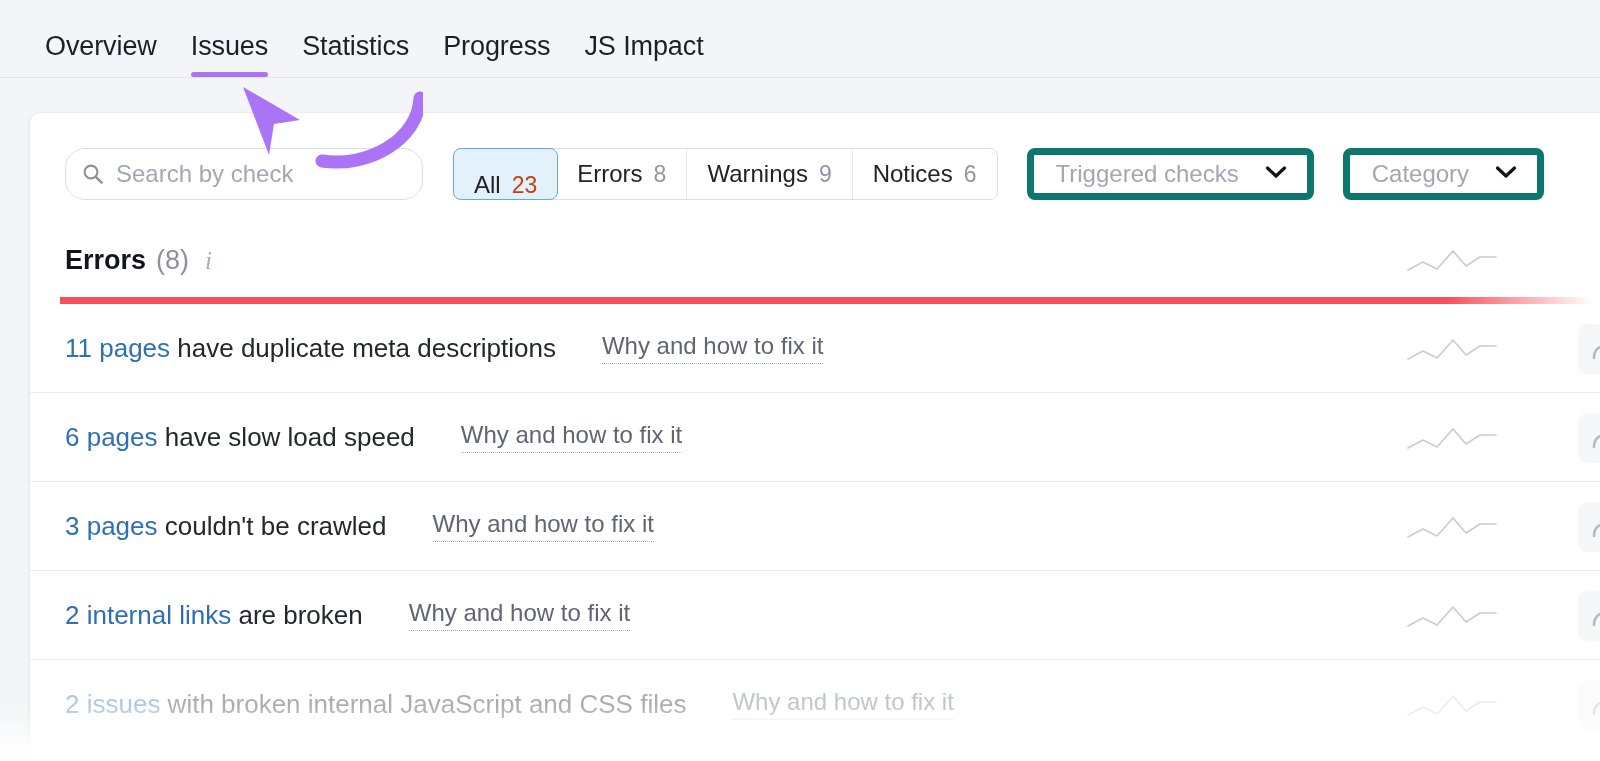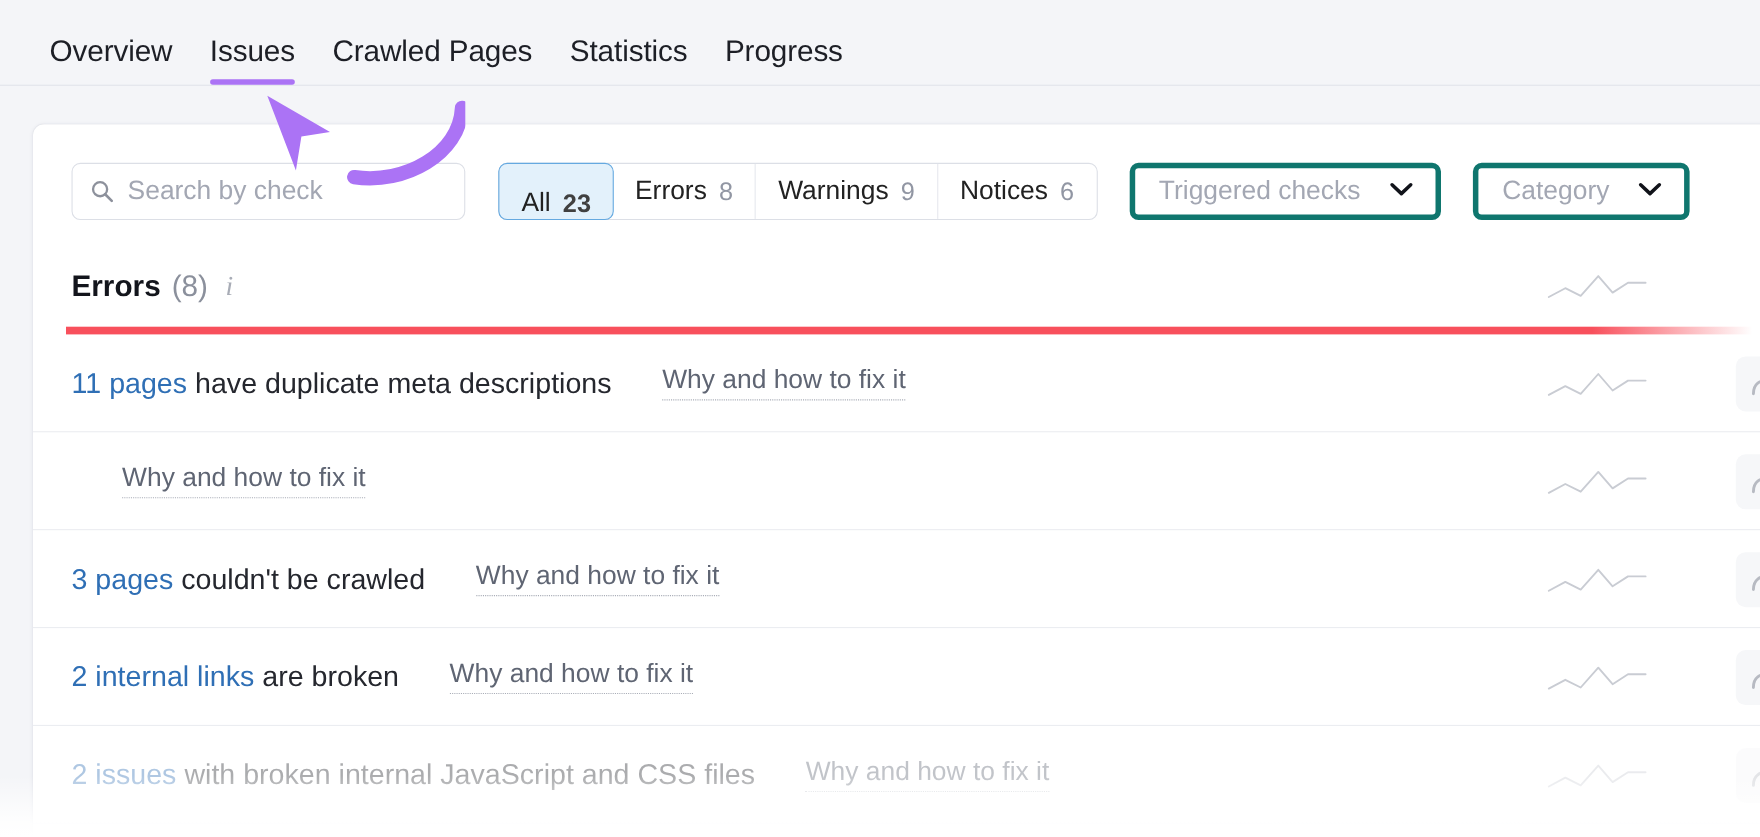--- a/index.html
+++ b/index.html
@@ -65,21 +65,21 @@
     position: absolute;
     left: 35px; top: 35px;
     height: 52px;
     display: flex; align-items: center;
     gap: 0;
   }
 
   .search-box {
     width: 358px; height: 52px;
     border: 1px solid #dcdfe6;
-    border-radius: 8px;
+    border-radius: 20px;
     display: flex; align-items: center;
     padding: 0 16px;
     background: #fff;
   }
   .search-box .mag {
     width: 22px; height: 22px;
     flex: 0 0 22px;
     margin-right: 12px;
     display: block;
   }
@@ -113,27 +113,27 @@
   .seg:last-child { border-right: 0; }
   .seg .cnt { color: #9196a3; font-size: 23px; }
   .seg.active {
     background: #e3f1fb;
     border: 1px solid #65a9e0;
     border-radius: 8px;
     margin: -1px;
     z-index: 2;
     align-items: flex-end;
   }
-  .seg.active .cnt { color: #404040; font-weight: bold; }
+  .seg.active .cnt { color: #c2410c; }
 
   .dropdown {
     margin-left: 29px;
     height: 52px;
     min-width: 276px;
-    border: 5px solid #0f766e;
+    border: 7px solid #0f766e;
     border-radius: 8px;
     background: #fff;
     display: flex; align-items: center;
     justify-content: space-between;
     padding: 0 20px 0 22px;
     cursor: pointer;
     white-space: nowrap;
   }
   .dropdown.narrow { min-width: 182px; align-items: center; }
   .dropdown .dd-label { font-size: 24px; color: #a3a7b3; }
@@ -233,29 +233,29 @@
     <div class="tabs">
       <div class="tab">
         <span>Overview</span>
         
       </div>
       <div class="tab active">
         <span>Issues</span>
         <span class="tab-underline"></span>
       </div>
       <div class="tab">
-        <span>Crawled Pages</span>
-        
-      </div>
-      <div class="tab">
         <span>Statistics</span>
         
       </div>
       <div class="tab">
         <span>Progress</span>
+        
+      </div>
+      <div class="tab">
+        <span>JS Impact</span>
         
       </div>
     </div>
   </div>
 
   <div class="card">
 
     <div class="filterrow">
 
       <div class="search-box">
@@ -333,20 +333,21 @@
         </span>
         <span class="share-btn">
           <svg width="28" height="28" viewBox="0 0 28 28">
             <path d="M5 23 C5 14 11 10.5 19 10.5" fill="none" stroke="#b7bac2" stroke-width="2.6" stroke-linecap="round"></path>
             <polyline points="14.5,5 21.5,10.6 14.5,16.3" fill="none" stroke="#b7bac2" stroke-width="2.6" stroke-linecap="round" stroke-linejoin="round"></polyline>
           </svg>
         </span>
       </div>
 
       <div class="row">
+        <span class="issue-text"><span class="num">6 pages</span><span> have slow load speed</span></span>
         <span class="fix-link">Why and how to fix it</span>
         <span class="row-spark">
           <svg width="92" height="36" viewBox="0 0 92 36">
             <polyline points="2,27 17,19 31,26 47,8 60,23 74,14 90,14" fill="none" stroke="#c9ccd3" stroke-width="1.7" stroke-linejoin="round" stroke-linecap="round"></polyline>
           </svg>
         </span>
         <span class="share-btn">
           <svg width="28" height="28" viewBox="0 0 28 28">
             <path d="M5 23 C5 14 11 10.5 19 10.5" fill="none" stroke="#b7bac2" stroke-width="2.6" stroke-linecap="round"></path>
             <polyline points="14.5,5 21.5,10.6 14.5,16.3" fill="none" stroke="#b7bac2" stroke-width="2.6" stroke-linecap="round" stroke-linejoin="round"></polyline>

